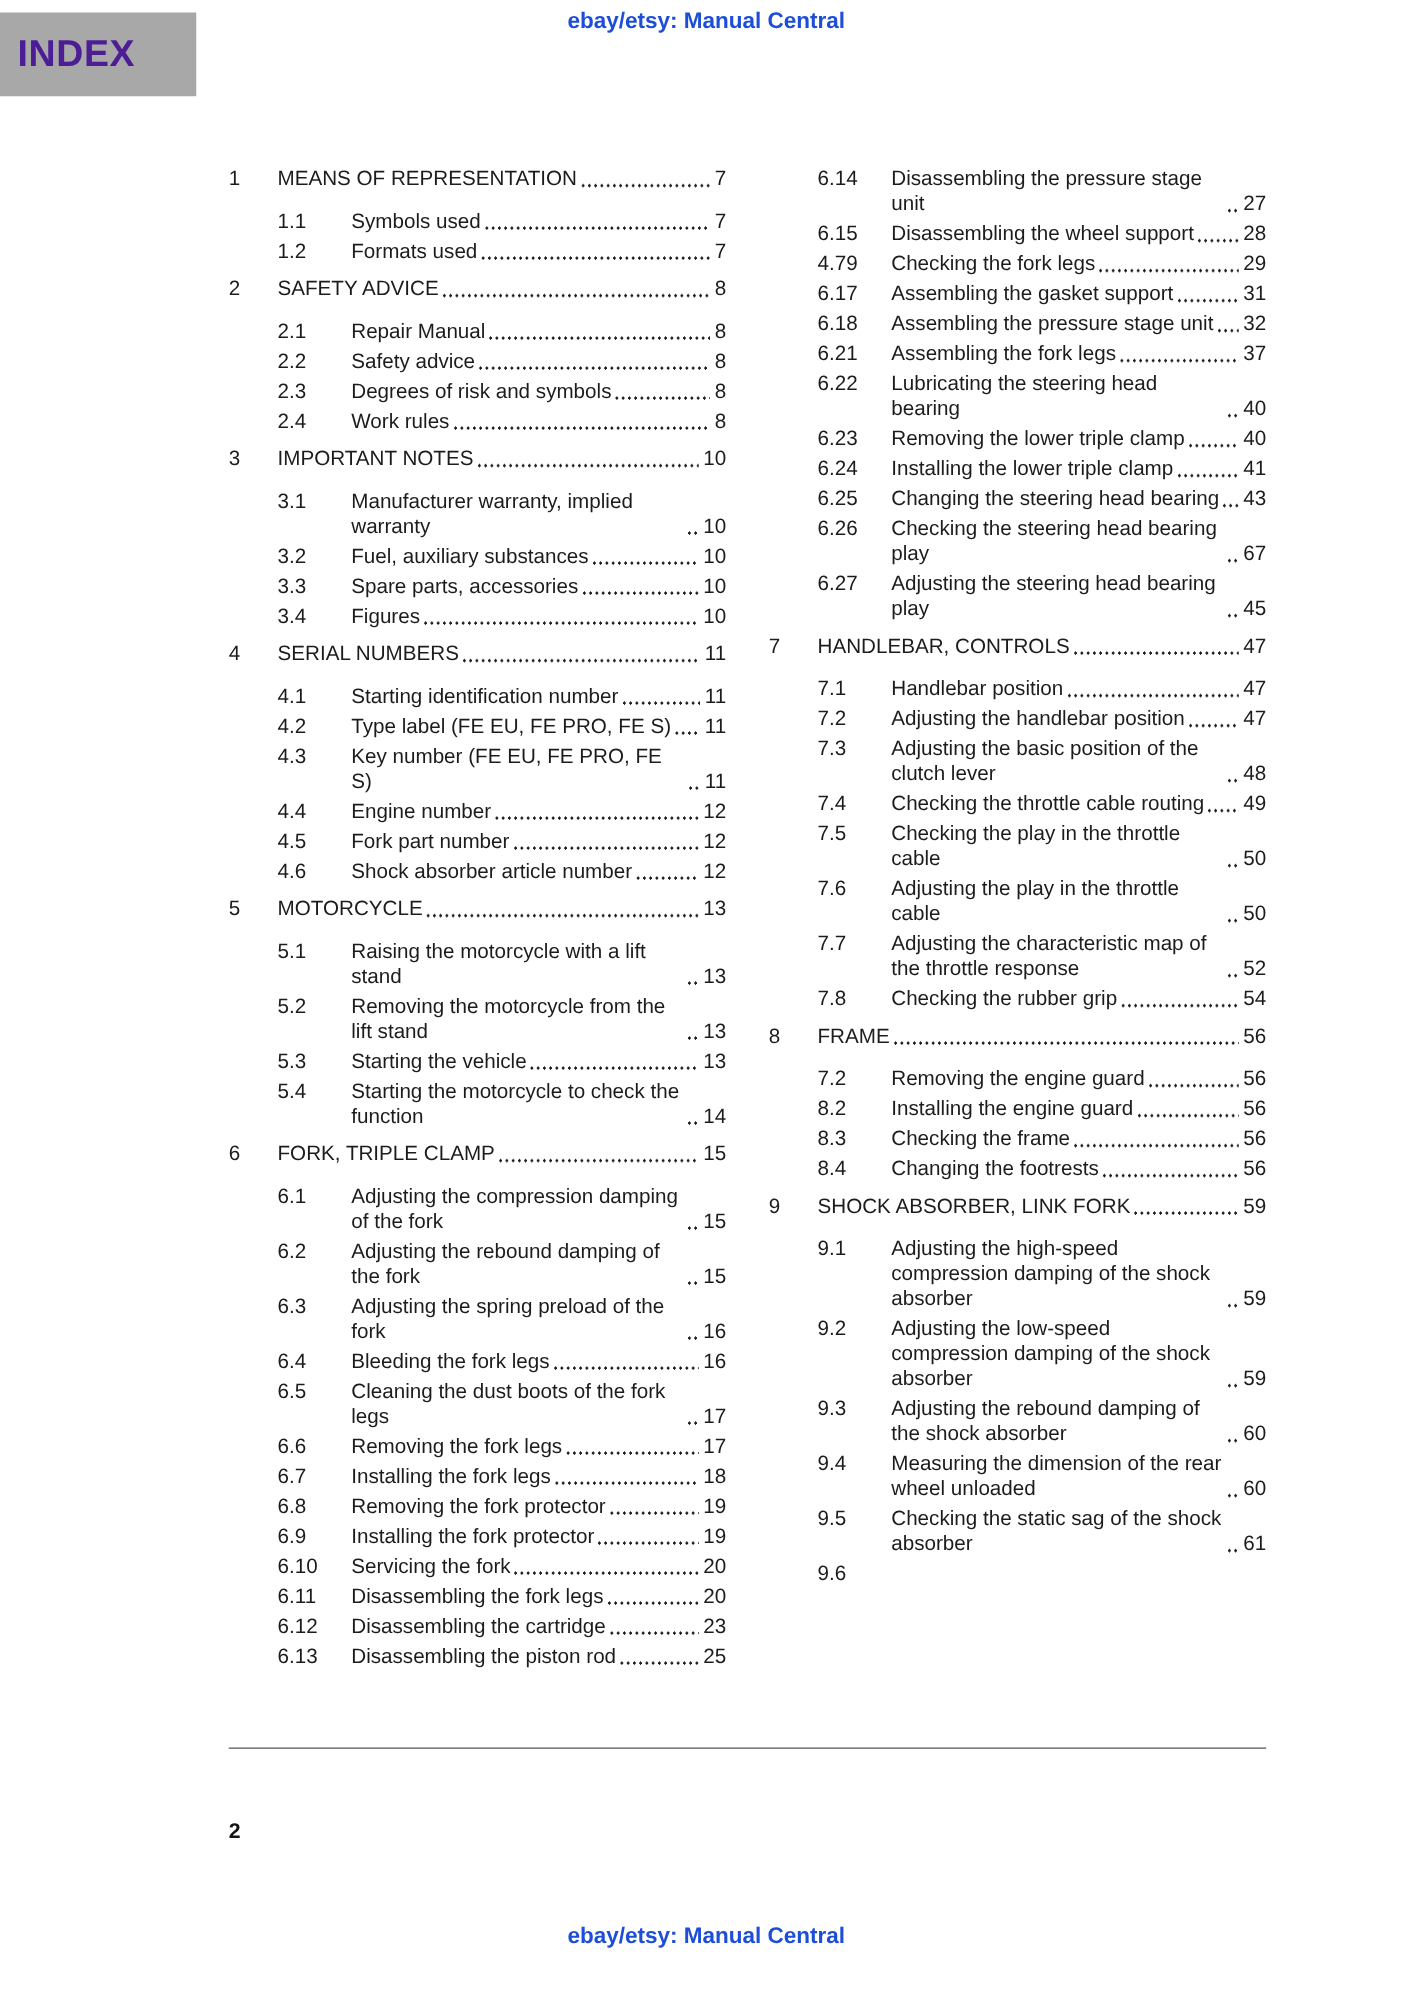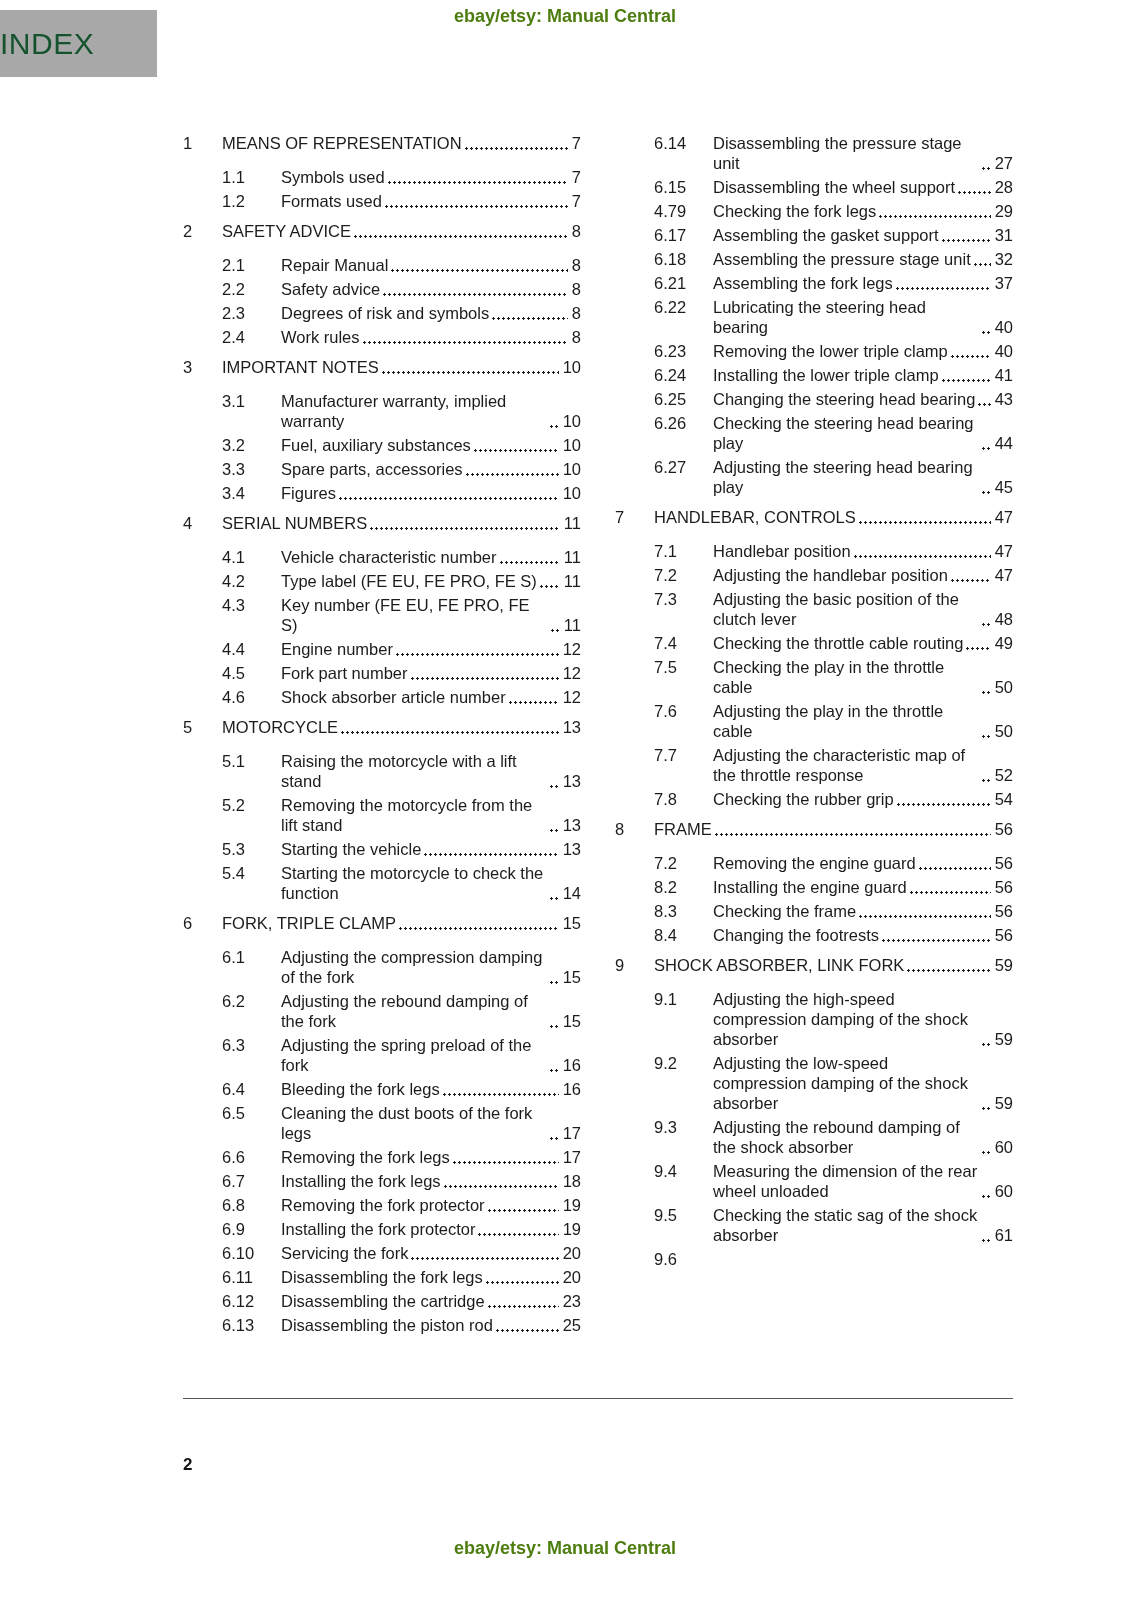--- a/index.html
+++ b/index.html
@@ -13,39 +13,40 @@
     color: #1c1c1c;
   }
 
   .header-title, .footer-title {
     position: absolute;
     left: 0;
     width: 100%;
     text-align: center;
     font-size: 18px;
     font-weight: 600;
-    color: #4d7c0f;
+    color: #1d4ed8;
   }
   .header-title { top: 6px; }
   .footer-title { top: 1538px; }
 
   .index-box {
     position: absolute;
     left: 0;
     top: 10px;
     width: 157px;
     height: 67px;
     background: #a8a8a8;
     display: flex;
     align-items: center;
   }
   .index-box .index-label {
     font-size: 30px;
-    font-weight: 400;
-    color: #14532d;
+    font-weight: 700;
+    color: #4c1d95;
+    padding-left: 14px;
     letter-spacing: 0.5px;
   }
 
   .toc {
     position: absolute;
     top: 133px;
     left: 183px;
     width: 830px;
     display: flex;
     gap: 34px;
@@ -223,21 +224,21 @@
           <span class="toc-num">4</span>
           <span class="toc-body">
             <span class="toc-text">SERIAL NUMBERS</span>
             <span class="toc-dots"></span>
             <span class="toc-page">11</span>
           </span>
         </div>
         <div class="toc-entry level-2">
           <span class="toc-num">4.1</span>
           <span class="toc-body">
-            <span class="toc-text">Vehicle characteristic number</span>
+            <span class="toc-text">Starting identification number</span>
             <span class="toc-dots"></span>
             <span class="toc-page">11</span>
           </span>
         </div>
         <div class="toc-entry level-2">
           <span class="toc-num">4.2</span>
           <span class="toc-body">
             <span class="toc-text">Type label (FE EU, FE PRO, FE S)</span>
             <span class="toc-dots"></span>
             <span class="toc-page">11</span>
@@ -507,21 +508,21 @@
             <span class="toc-text">Changing the steering head bearing</span>
             <span class="toc-dots"></span>
             <span class="toc-page">43</span>
           </span>
         </div>
         <div class="toc-entry level-2">
           <span class="toc-num">6.26</span>
           <span class="toc-body">
             <span class="toc-text">Checking the steering head bearing play</span>
             <span class="toc-dots"></span>
-            <span class="toc-page">44</span>
+            <span class="toc-page">67</span>
           </span>
         </div>
         <div class="toc-entry level-2">
           <span class="toc-num">6.27</span>
           <span class="toc-body">
             <span class="toc-text">Adjusting the steering head bearing play</span>
             <span class="toc-dots"></span>
             <span class="toc-page">45</span>
           </span>
         </div>

